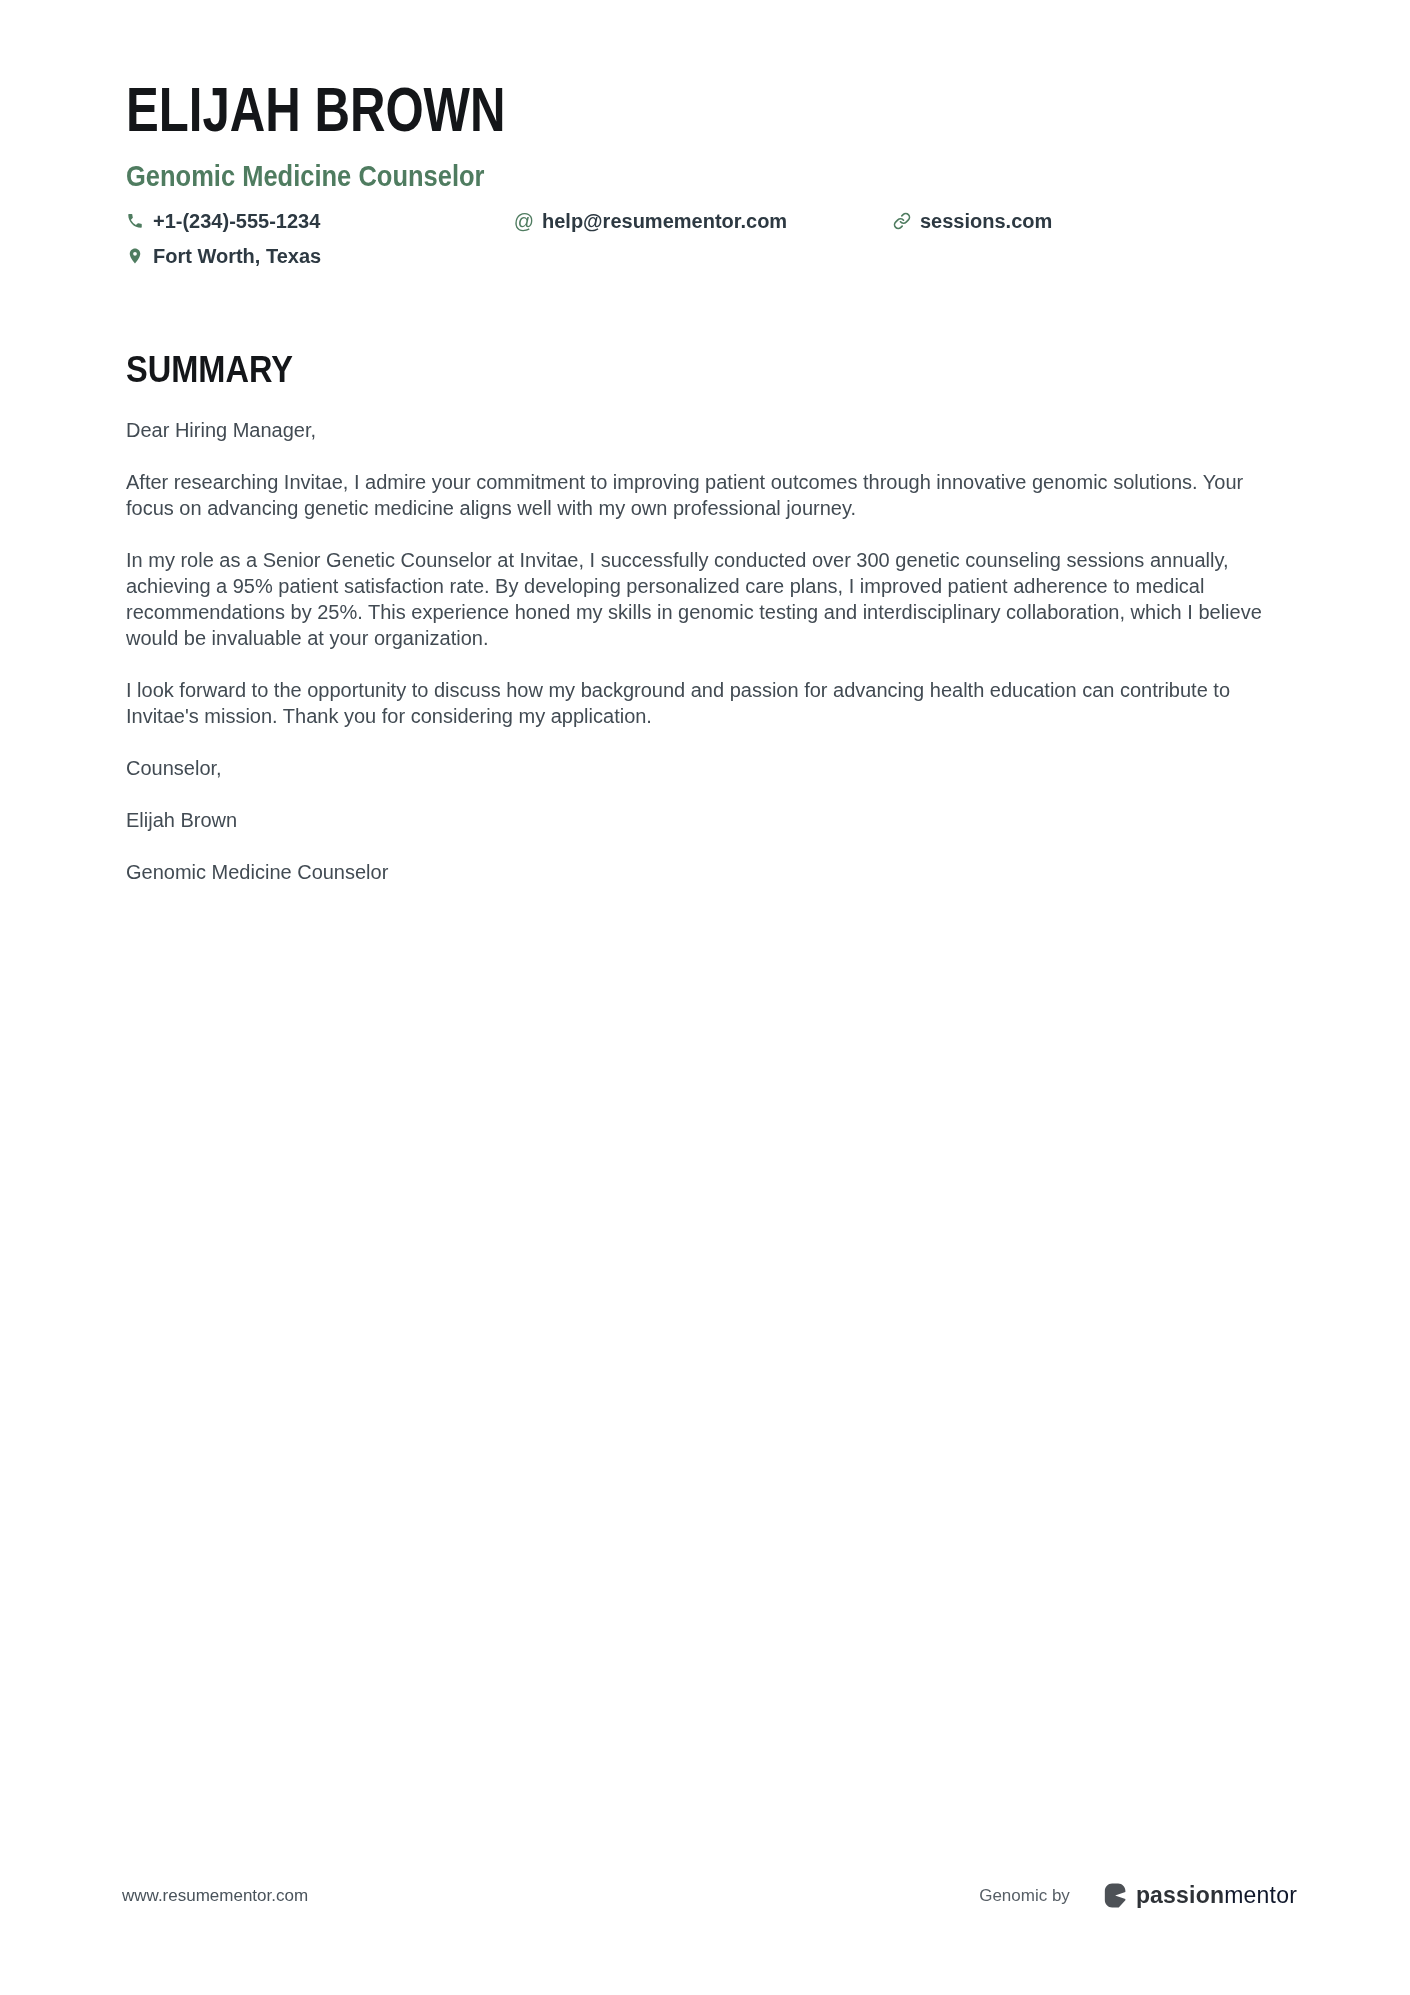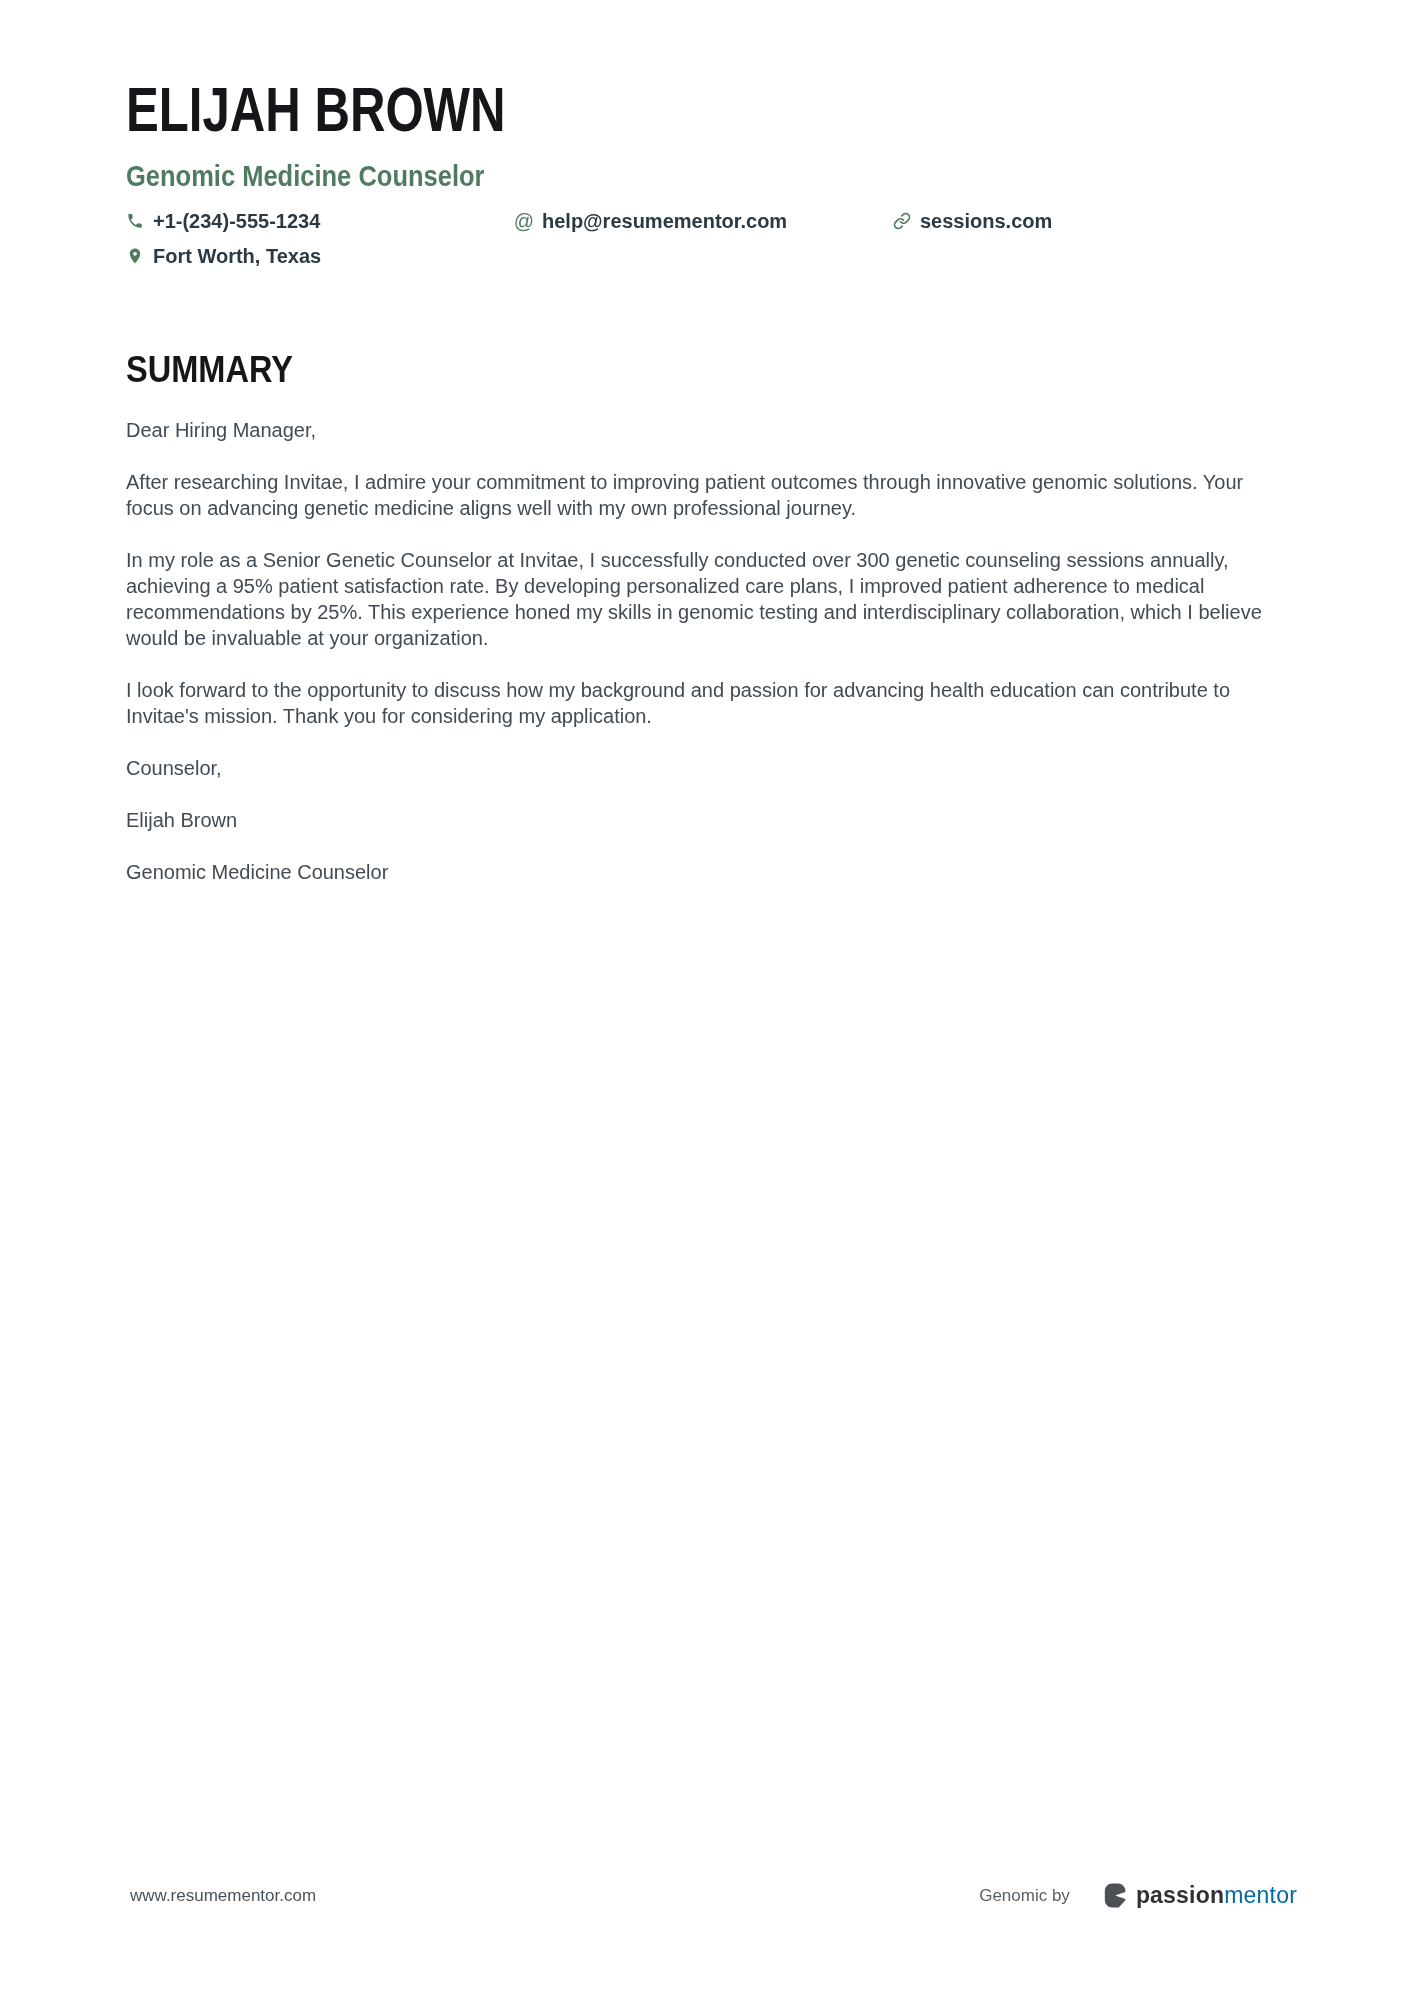--- a/index.html
+++ b/index.html
@@ -53,31 +53,31 @@
     white-space:nowrap;
   }
   .letter p {
     margin:8px 0 26px 0;
     font-size:20px; line-height:26px;
     color:#424b53;
     max-width:1152px;
   }
 
   .footer {
-    position:absolute; left:16px; right:0; bottom:85px;
+    position:absolute; left:8px; right:0; bottom:85px;
     padding:0 113px 0 114px;
     display:flex; justify-content:space-between; align-items:center;
   }
   .website { font-size:17px; color:#49535b; }
   .powered-wrap { display:flex; align-items:center; }
   .powered-by { font-size:17px; color:#575f66; margin-right:30px; }
   .brand { display:flex; align-items:center; gap:7px; }
   .brand svg { width:29px; height:29px; }
   .brand-text { font-size:23px; font-weight:700; color:#2e3237; letter-spacing:0.2px; }
-  .brand-text .light { color:#0369a1; font-weight:500; }
+  .brand-text .light { color:#0f172a; font-weight:500; }
 </style>
 </head>
 <body>
 
 <div class="page">
   <div class="content">
 
     <h1 class="name">ELIJAH BROWN</h1>
     <div class="job-title">Genomic Medicine Counselor</div>
 

